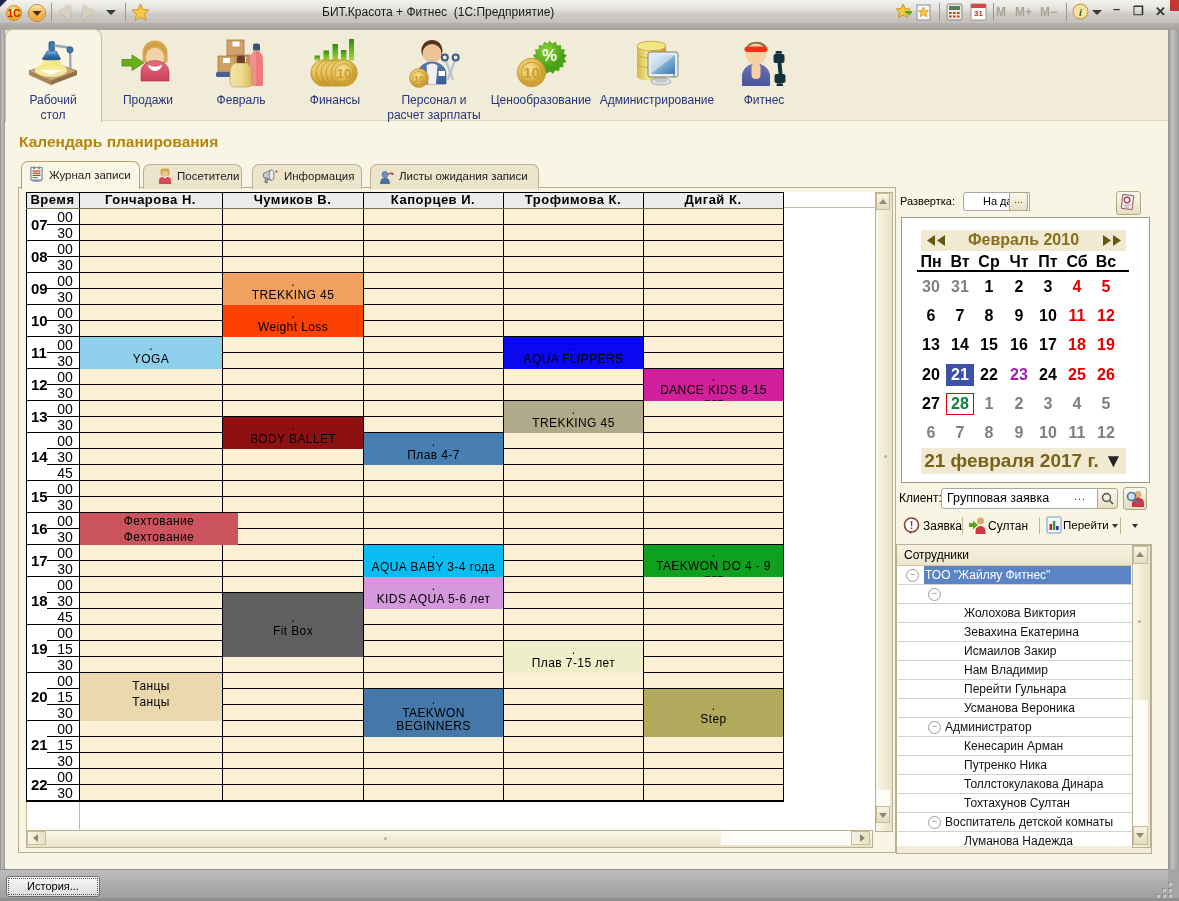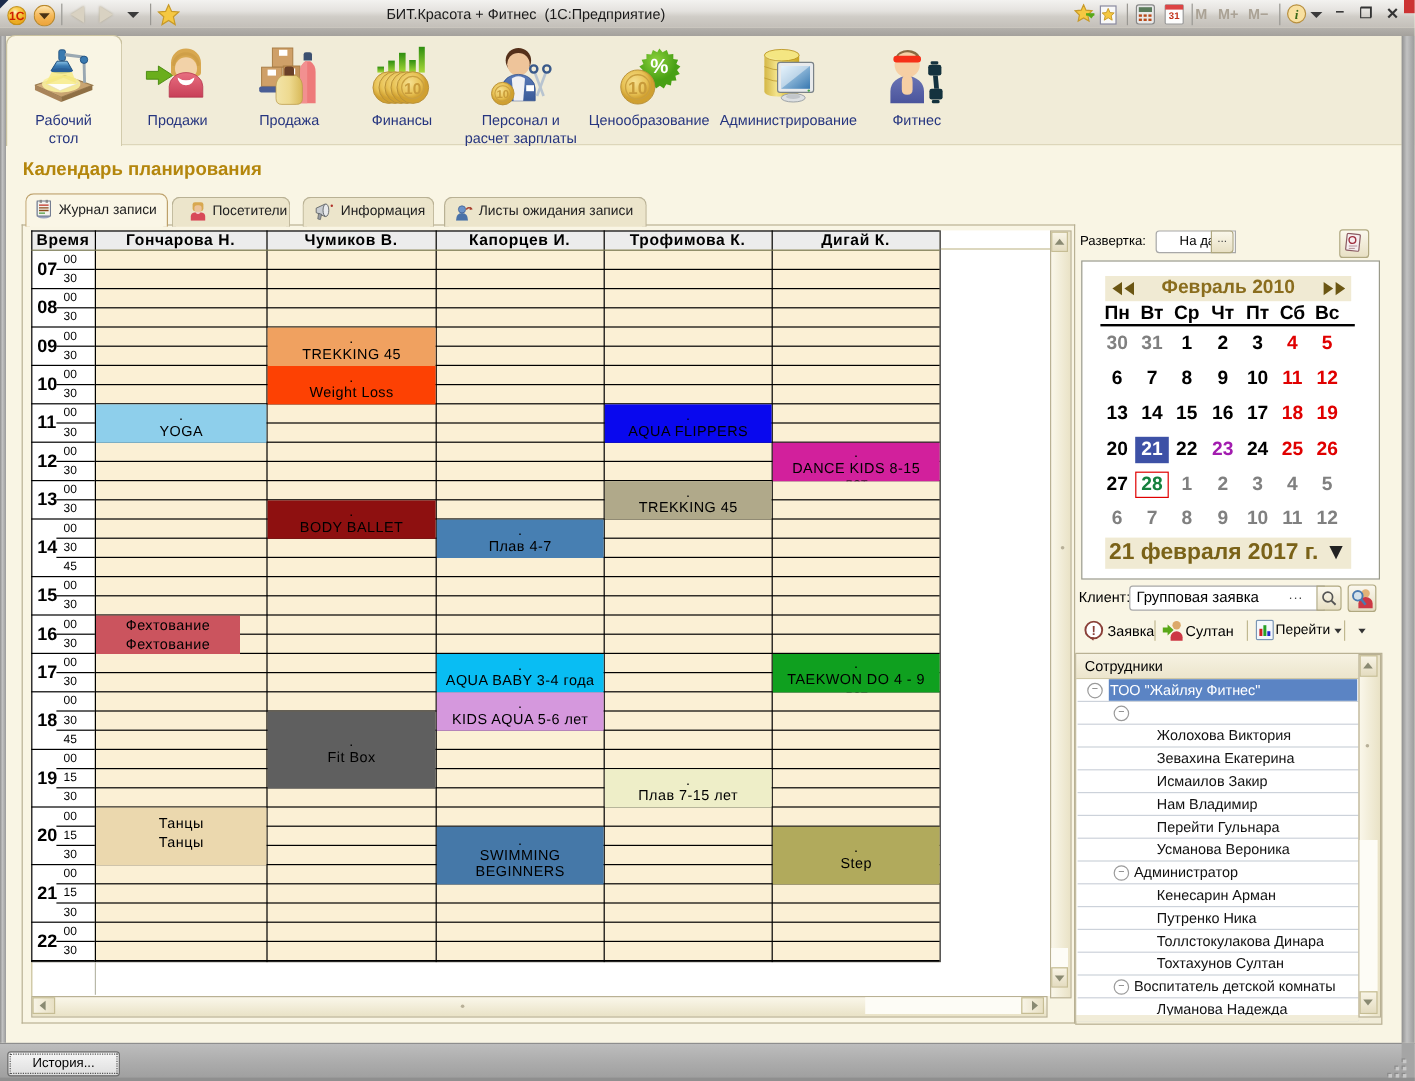--- a/index.html
+++ b/index.html
@@ -25,21 +25,21 @@
   border-radius:7px 7px 0 0;font-size:12px;color:#222;}
 .tab .tx{position:absolute;top:5px;white-space:nowrap;font-size:11.5px}
 #tab1{left:21px;top:161px;height:27px;background:#faf6e6;z-index:3;border-color:#bda06a}
 #tabline{left:18px;top:187px;width:878px;height:1px;background:#b9b194}
 #tabpage_l{left:18px;top:187px;width:1px;height:666px;background:#b9b194}
 #tabpage_r{left:895px;top:187px;width:1px;height:666px;background:#b9b194}
 #tabpage_b{left:18px;top:852px;width:878px;height:1px;background:#b9b194}
 
 .hcell{background:#ececec;font-size:13px;font-weight:bold;letter-spacing:.5px;text-align:center;line-height:16px;color:#000}
 .hourlab{font-size:15px;font-weight:bold;color:#000;text-align:left}
-.sublab{font-size:10px;color:#000;text-align:left}
+.sublab{font-size:14px;color:#000;text-align:center}
 .ev{display:flex;flex-direction:column;align-items:center;justify-content:center;
   font-size:12px;letter-spacing:.4px;color:#000;overflow:hidden;text-align:center;white-space:nowrap}
 
 .sb{background:linear-gradient(90deg,#faf7ea,#e9e2c6);border:1px solid #b9b194}
 .sbh{background:linear-gradient(180deg,#faf7ea,#e9e2c6);border:1px solid #b9b194}
 
 .rlab{font-size:12px;color:#000}
 .inp{background:#fff;border:1px solid #a8a8a8;border-radius:3px}
 
 #cal{left:901px;top:217px;width:247px;height:264px;background:#fff;border:1px solid #9a9a8a}
@@ -312,21 +312,21 @@
 <g fill="#14323e">
 <rect x="34.5" y="13" width="6.5" height="2.8" rx="1.2"></rect>
 <rect x="32.5" y="16" width="11" height="9" rx="2"></rect>
 <path d="M36.5 25 L40.5 25 L41.5 36 L37.5 36 Z"></path>
 <rect x="33.5" y="36" width="11" height="9" rx="2"></rect>
 <rect x="35.5" y="45.3" width="6.5" height="2.8" rx="1.2"></rect>
 </g>
 </svg>
 <div class="abs tlab" style="left:-12px;width:130px">Рабочий<br>стол</div>
 <div class="abs tlab" style="left:83px;width:130px">Продажи</div>
-<div class="abs tlab" style="left:176px;width:130px">Продажа</div>
+<div class="abs tlab" style="left:176px;width:130px">Февраль</div>
 <div class="abs tlab" style="left:270px;width:130px">Финансы</div>
 <div class="abs tlab" style="left:369px;width:130px">Персонал и<br>расчет зарплаты</div>
 <div class="abs tlab" style="left:476px;width:130px">Ценообразование</div>
 <div class="abs tlab" style="left:592px;width:130px">Администрирование</div>
 <div class="abs tlab" style="left:699px;width:130px">Фитнес</div>
 <div class="abs" id="head">Календарь планирования</div>
 
 <div class="abs" id="tabline"></div>
 <div class="abs" id="tabpage_l"></div>
 <div class="abs" id="tabpage_r"></div>
@@ -544,21 +544,21 @@
     <div style="height:13px;line-height:13px">TREKKING 45</div>
   </div>
 <div class="abs ev" style="left:223px;top:417px;width:140px;height:32px;background:#8e1010;">
     <div style="height:13px;line-height:13px">.</div>
     <div style="height:13px;line-height:13px">BODY BALLET</div>
   </div>
 <div class="abs ev" style="left:364px;top:433px;width:139px;height:32px;background:#477fb2;">
     <div style="height:13px;line-height:13px">.</div>
     <div style="height:13px;line-height:13px">Плав 4-7</div>
   </div>
-<div class="abs ev" style="left:80px;top:513px;width:120px;height:32px;background:#cb545e;">
+<div class="abs ev" style="left:80px;top:513px;width:158px;height:32px;background:#cb545e;">
     <div style="height:16px;line-height:16px">Фехтование</div>
     <div style="height:16px;line-height:16px">Фехтование</div>
   </div>
 <div class="abs ev" style="left:364px;top:545px;width:139px;height:32px;background:#09bdf3;">
     <div style="height:13px;line-height:13px">.</div>
     <div style="height:13px;line-height:13px">AQUA BABY 3-4 года</div>
   </div>
 <div class="abs ev" style="left:644px;top:545px;width:139px;height:32px;background:#0fa01f;justify-content:flex-start;padding-top:2px;box-sizing:border-box;">
     <div style="height:13px;line-height:13px">.</div>
     <div style="height:13px;line-height:13px">TAEKWON DO 4 - 9</div>
@@ -575,21 +575,21 @@
 <div class="abs ev" style="left:504px;top:641px;width:139px;height:32px;background:#eeeec8;">
     <div style="height:13px;line-height:13px">.</div>
     <div style="height:13px;line-height:13px">Плав 7-15 лет</div>
   </div>
 <div class="abs ev" style="left:80px;top:673px;width:142px;height:48px;background:#ebd8ae;padding-bottom:6px;box-sizing:border-box;">
     <div style="height:16px;line-height:16px">Танцы</div>
     <div style="height:16px;line-height:16px">Танцы</div>
   </div>
 <div class="abs ev" style="left:364px;top:689px;width:139px;height:48px;background:#4578a8;">
     <div style="height:13px;line-height:13px">.</div>
-    <div style="height:13px;line-height:13px">SWIMMING</div>
+    <div style="height:13px;line-height:13px">TAEKWON</div>
     <div style="height:13px;line-height:13px">BEGINNERS</div>
   </div>
 <div class="abs ev" style="left:644px;top:689px;width:139px;height:48px;background:#b1aa5c;">
     <div style="height:13px;line-height:13px">.</div>
     <div style="height:13px;line-height:13px">Step</div>
   </div>
 <div class="abs" style="left:784px;top:192px;width:91px;height:638px;background:#fff"></div>
 <div class="abs" style="left:26px;top:802px;width:849px;height:28px;background:#fff"></div>
 <div class="abs" style="left:26px;top:802px;width:1px;height:28px;background:#c6bd94"></div>
 <div class="abs" style="left:79px;top:802px;width:1px;height:27px;background:#b8b8a8"></div>

